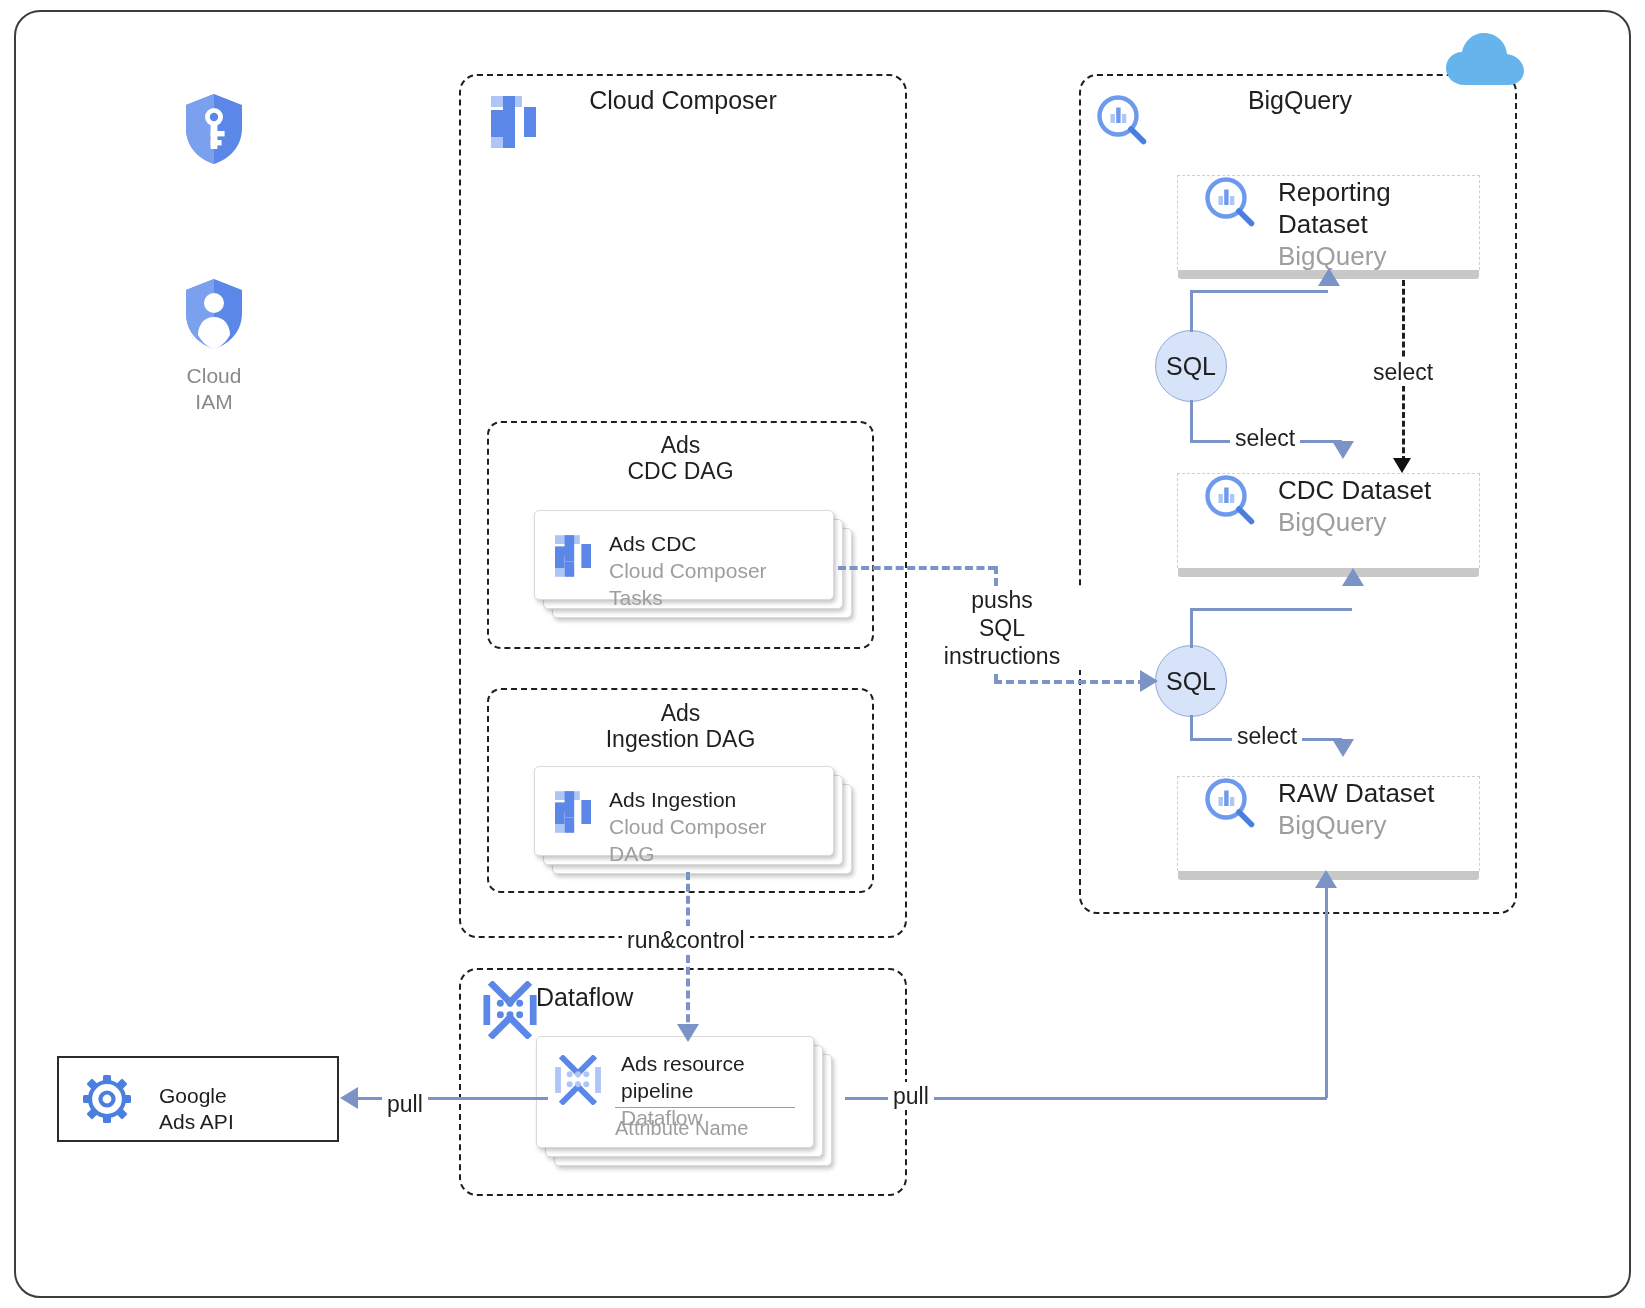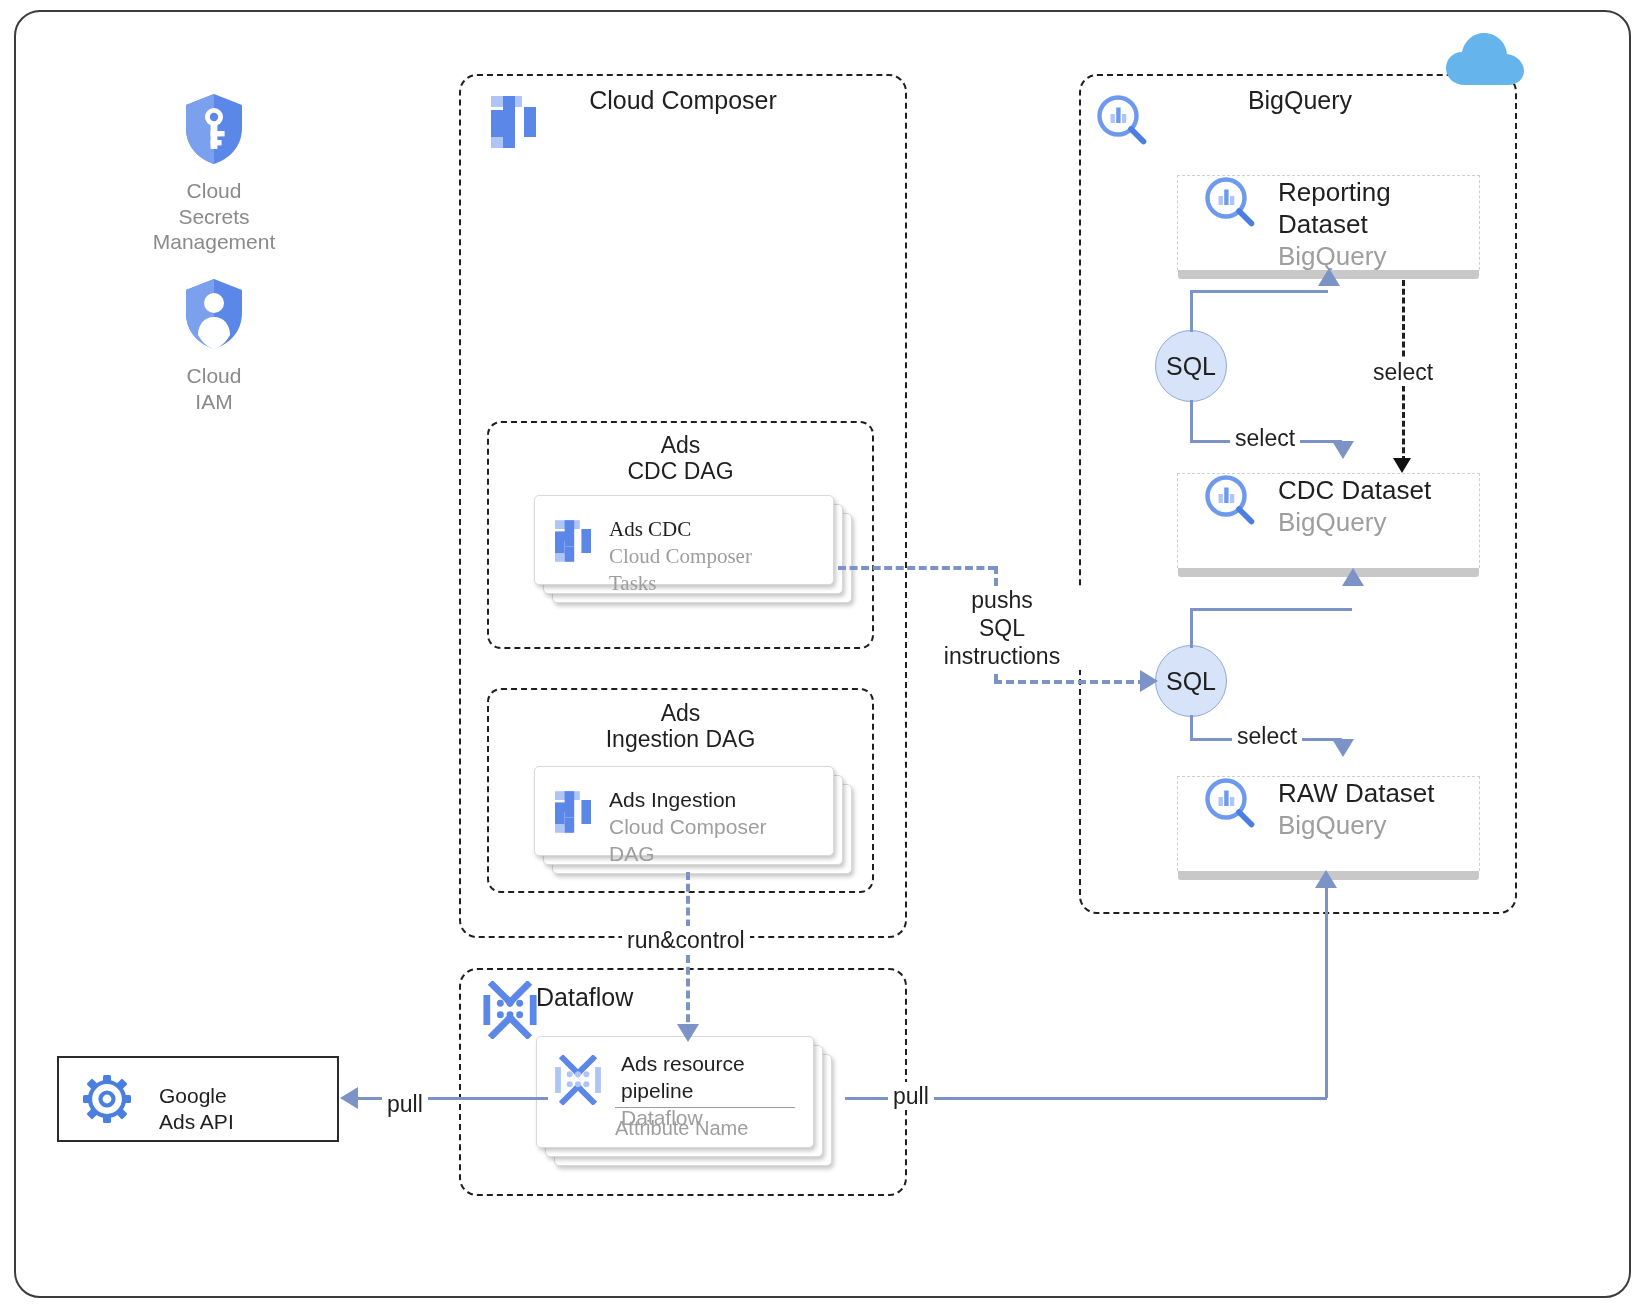--- a/index.html
+++ b/index.html
@@ -121,22 +121,20 @@
   <div class="svc" style="left:150px;top:92px;width:128px;">
     <svg width="62" height="74" viewBox="0 0 62 74">
       <path d="M31 2 L59 13 L59 36 C59 55 46 67 31 72 C16 67 3 55 3 36 L3 13 Z" fill="#5b87e8"></path>
       <path d="M31 2 L3 13 L3 36 C3 55 16 67 31 72 Z" fill="#7ba0ee"></path>
       <circle cx="31" cy="25" r="9" fill="#fff"></circle>
       <circle cx="31" cy="25" r="4.2" fill="#5b87e8"></circle>
       <rect x="27.6" y="31" width="6.8" height="26" fill="#fff"></rect>
       <rect x="27.6" y="39" width="14" height="5.4" fill="#fff"></rect>
       <rect x="27.6" y="48" width="11" height="5.4" fill="#fff"></rect>
     </svg>
-    <div class="svc-label">Cloud Secrets
-Management</div>
   </div>
 
   <div class="svc" style="left:150px;top:277px;width:128px;">
     <svg width="62" height="74" viewBox="0 0 62 74">
       <path d="M31 2 L59 13 L59 36 C59 55 46 67 31 72 C16 67 3 55 3 36 L3 13 Z" fill="#5b87e8"></path>
       <path d="M31 2 L3 13 L3 36 C3 55 16 67 31 72 Z" fill="#7ba0ee"></path>
       <circle cx="31" cy="26" r="10" fill="#fff"></circle>
       <path d="M31 40 C41 40 47 48 47 58 C42.5 66 37 70 31 72.5 C25 70 19.5 66 15 58 C15 48 21 40 31 40 Z" fill="#fff"></path>
     </svg>
     <div class="svc-label">Cloud
@@ -153,21 +151,21 @@
     <rect x="17" y="33" width="12" height="9" fill="#5b87e8"></rect>
     <rect x="5" y="41" width="12" height="11" fill="#aec5f6"></rect>
     <rect x="17" y="41" width="12" height="11" fill="#5b87e8"></rect>
   </svg>
   <div class="group-title" style="left:566px;top:86px;width:234px;">Cloud Composer</div>
 
   <div class="subgroup" style="left:487px;top:421px;width:387px;height:228px;"></div>
   <div class="subgroup-title" style="left:487px;top:432px;width:387px;">Ads
 CDC DAG</div>
 
-  <div class="stack" style="left:534px;top:495px;width:322px;height:108px;font-family:Liberation Serif, serif;">
+  <div class="stack" style="left:534px;top:510px;width:322px;height:108px;">
     <div class="sheet s3" style="width:300px;height:90px;"></div>
     <div class="sheet s2" style="width:300px;height:90px;"></div>
     <div class="sheet s1" style="width:300px;height:90px;">
       <div class="card-inner">
         <svg class="card-ic" width="40" height="42" viewBox="0 0 50 52">
           <rect x="5" y="0" width="31" height="11" fill="#aec5f6"></rect>
           <rect x="17" y="0" width="12" height="33" fill="#5b87e8"></rect>
           <rect x="38" y="11" width="12" height="30" fill="#5b87e8"></rect>
           <rect x="5" y="14" width="21" height="12" fill="#5b87e8"></rect>
           <rect x="5" y="26" width="12" height="16" fill="#5b87e8"></rect>

